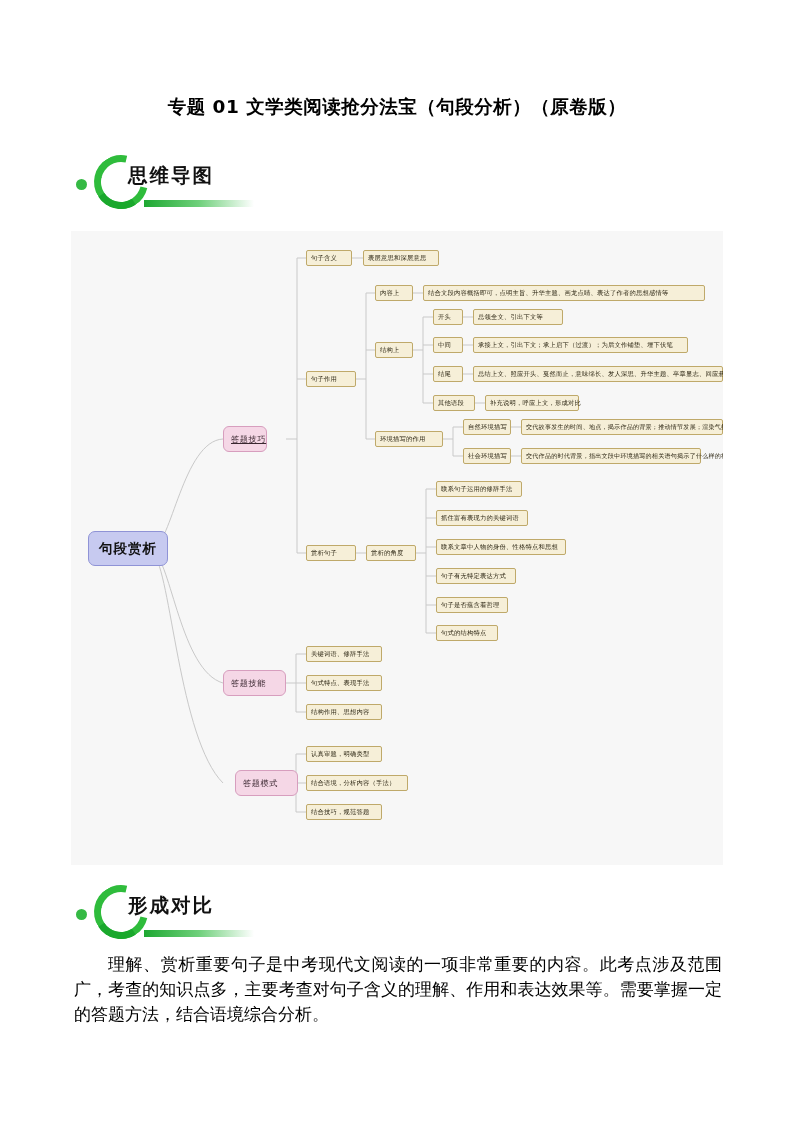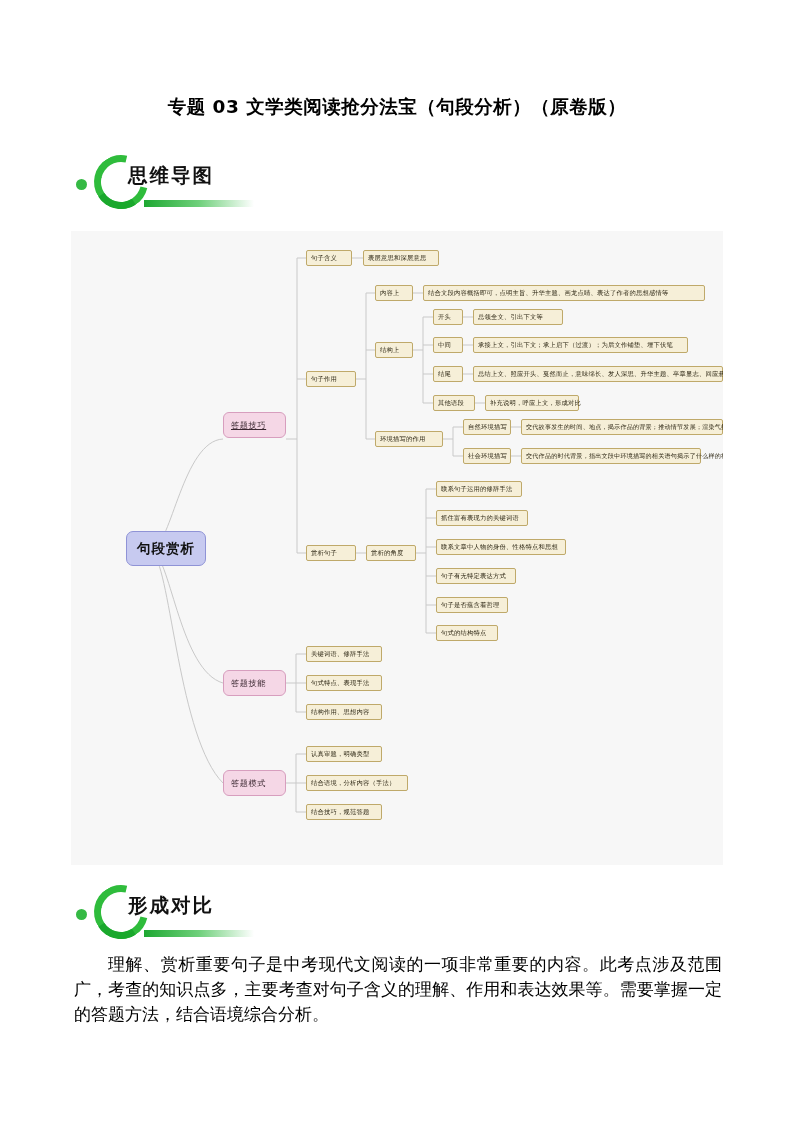--- a/index.html
+++ b/index.html
@@ -123,21 +123,20 @@
   
   .node.root {
     background: #c7caf0;
     border: 1.2px solid #8f93d6;
     border-radius: 7px;
     color: #111;
     font-weight: bold;
     font-size: 13.5px;
     padding: 0 10px;
     letter-spacing: 1px;
-    margin-left: 38px;
   }
   
   .node.pink {
     background: #f5d7e6;
     border: 1.1px solid #d79ebe;
     border-radius: 6px;
     color: #3a2730;
     font-size: 8.2px;
     padding: 0 7px;
     letter-spacing: .6px;
@@ -164,21 +163,21 @@
     font-size: 17px;
     line-height: 25px;
     color: #000;
     text-indent: 2em;
     text-align: justify;
   }
 </style>
 </head>
 <body>
 
-<div class="doc-title">专题 03  文学类阅读抢分法宝（句段分析）（原卷版）</div>
+<div class="doc-title">专题 01  文学类阅读抢分法宝（句段分析）（原卷版）</div>
 
 <div class="section-head" id="head-mindmap">
   <div class="dot"></div>
   <div class="ring"></div>
   <div class="ring2"></div>
   <div class="bar"></div>
   <div class="label">思维导图</div>
 </div>
 
 <div id="mindmap">
@@ -248,23 +247,23 @@
       <path d="M215,552 L225,552"></path>
       <path d="M225,523 L225,581"></path>
       <path d="M225,523 L235,523"></path>
       <path d="M225,552 L235,552"></path>
       <path d="M225,581 L235,581"></path>
     </g>
   </svg>
 
   <div class="node root" style="left:17px; top:300px; height:35px;">句段赏析</div>
 
-  <div class="node pink" style="left:152px; top:181px; width:63px; height:26px;text-decoration:underline;">答题技巧</div>
+  <div class="node pink" style="left:152px; top:195px; width:44px; height:26px;text-decoration:underline;">答题技巧</div>
   <div class="node pink" style="left:152px; top:439px; width:63px; height:26px;">答题技能</div>
-  <div class="node pink" style="left:152px; top:539px; width:63px; height:26px;text-align:center;">答题模式</div>
+  <div class="node pink" style="left:164px; top:539px; width:63px; height:26px;text-align:center;">答题模式</div>
 
   <div class="node beige" style="left:235px; top:19px; width:46px; height:16px;">句子含义</div>
   <div class="node beige" style="left:292px; top:19px; width:76px; height:16px;">表层意思和深层意思</div>
 
   <div class="node beige" style="left:235px; top:140px; width:50px; height:16px;">句子作用</div>
 
   <div class="node beige" style="left:304px; top:54px; width:38px; height:16px;">内容上</div>
   <div class="node beige" style="left:352px; top:54px; width:282px; height:16px;">结合文段内容概括即可，点明主旨、升华主题、画龙点睛、表达了作者的思想感情等</div>
 
   <div class="node beige" style="left:304px; top:111px; width:38px; height:16px;">结构上</div>

